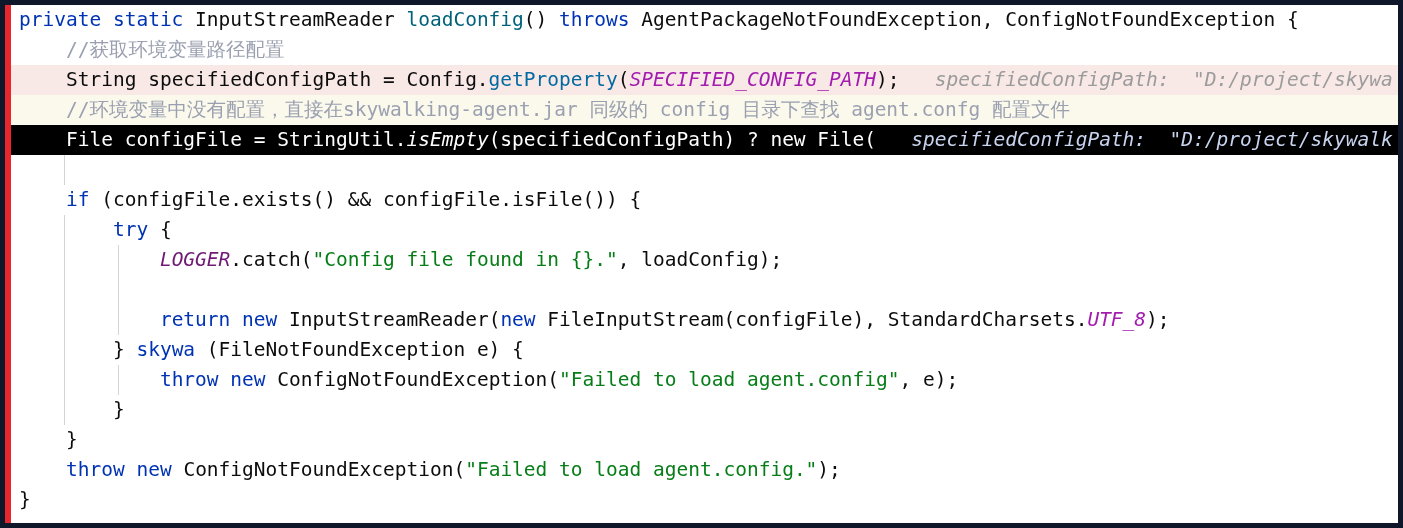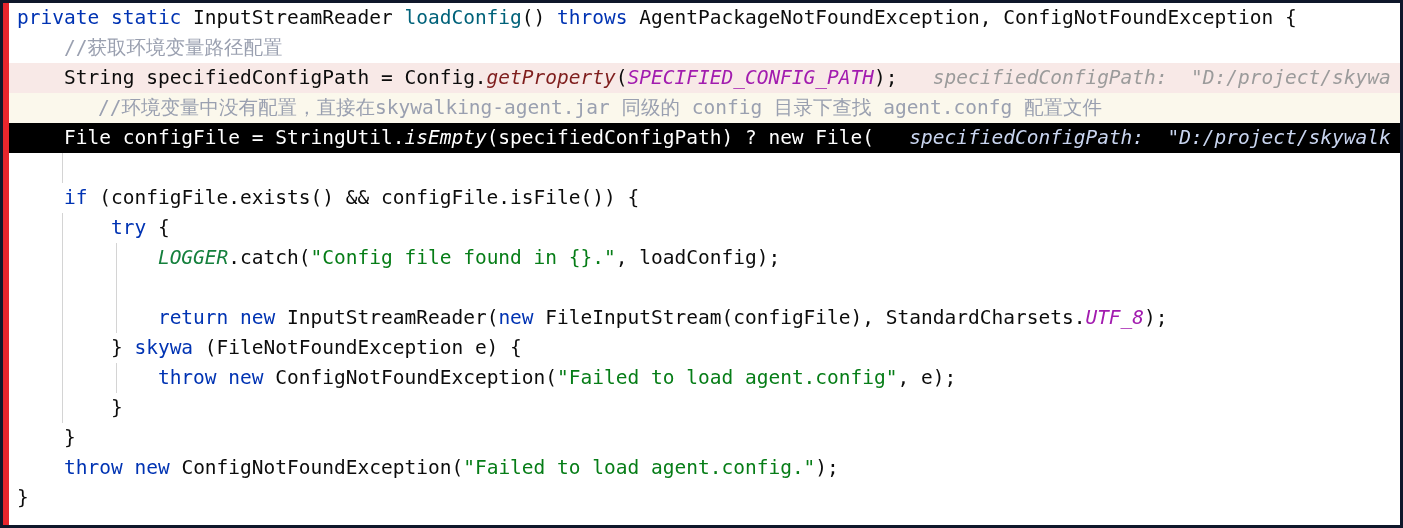--- a/index.html
+++ b/index.html
@@ -5,21 +5,21 @@
   html, body {
     margin: 0;
     padding: 0;
     background: #ffffff;
   }
   #editor-frame {
     position: relative;
     width: 1403px;
     height: 528px;
     box-sizing: border-box;
-    border: 3px solid #0f172a;
+    border: 5px solid #0f172a;
     background: #ffffff;
     overflow: hidden;
     font-family: "DejaVu Sans Mono", "Liberation Mono", monospace;
   }
   
   .left-rail {
     position: absolute;
     left: 0;
     top: 0;
     bottom: 0;
@@ -46,43 +46,43 @@
   }
   .line .txt {
     position: relative;
     z-index: 2;
     display: inline-block;
     padding-left: 8px;
   }
   
   .bg-plain   { background: #ffffff; }
   .bg-pink    { background: #f8e9e7; }
-  .bg-cream   { background: #fbf8ec; padding-left: 34px; }
+  .bg-cream   { background: #fbf8ec; }
   .bg-select  { background: #000000; }
 
   
   .guide {
     position: absolute;
     top: 0;
     bottom: 0;
     width: 1px;
     background: #d4d4d4;
     z-index: 1;
   }
   .g1 { left: 53px; }
   .g2 { left: 107px; }
 
   
   .kw    { color: #0033b3; }        
   .meth  { color: #00627a; }        
   .type  { color: #0c0c0c; }        
   .str   { color: #067d17; }        
   .field { color: #a21caf; font-style: italic; }  
-  .sfield{ color: #15803d; font-style: italic; }
-  .imeth { color: #7f1d1d; font-style: italic; }  
+  .sfield{ color: #701a75; font-style: italic; }
+  .imeth { color: #0369a1; }  
   .cmt-cn{ color: #9aa0b0; font-style: normal; }  
   .hint  { color: #9b9b9b; font-style: italic; }  
   .hint-sel { color: #c8d4ef; font-style: italic; }
 
   
   .on-sel, .on-sel .kw, .on-sel .type { color: #ffffff; }
   .on-sel .imeth { color: #ffffff; font-style: italic; }
 </style>
 </head>
 <body>

